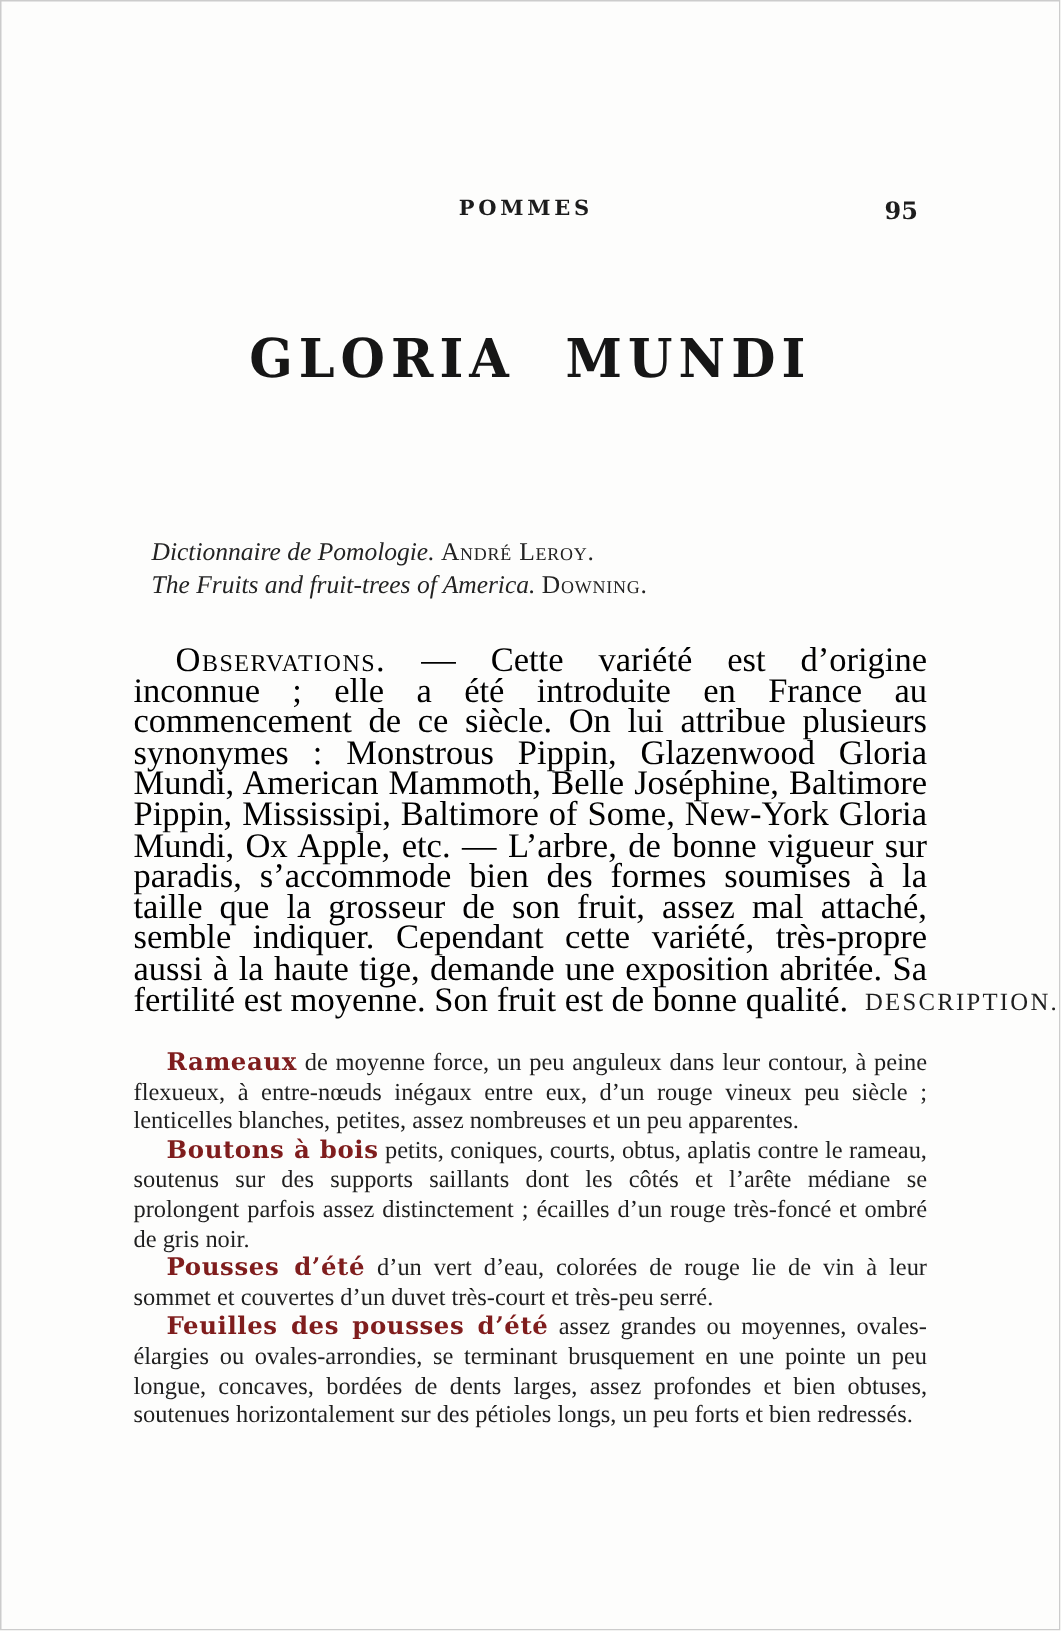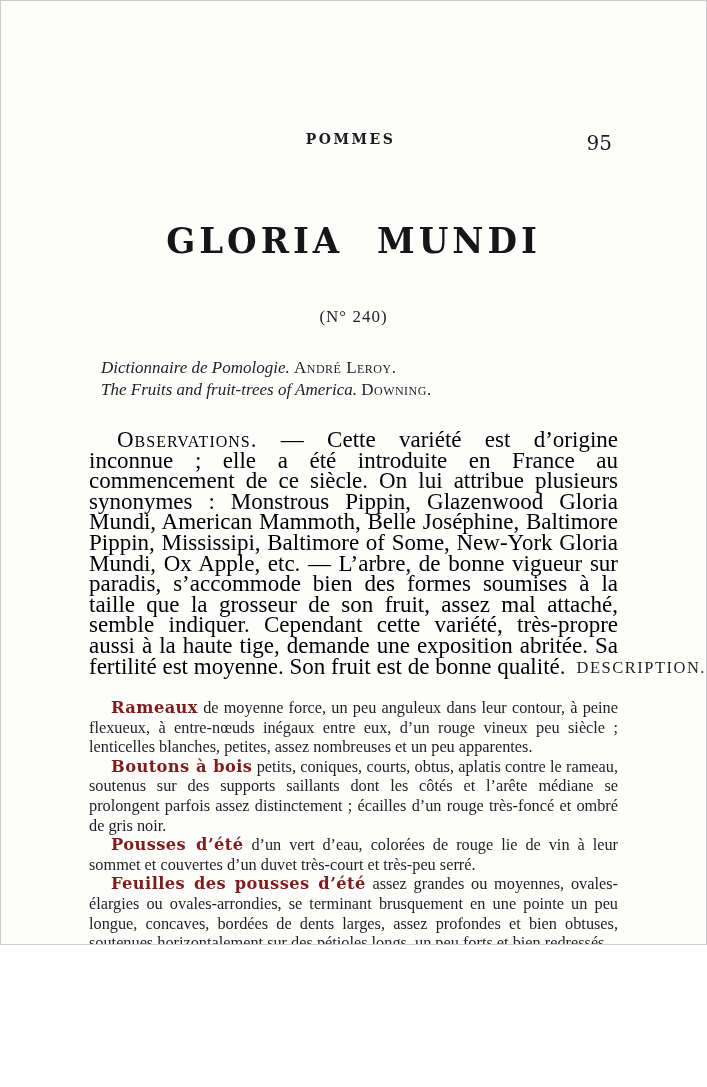--- a/index.html
+++ b/index.html
@@ -1,20 +1,20 @@
 <!DOCTYPE html>
 <html lang="fr"><head>
 <meta charset="utf-8">
 <style>
   html, body { margin: 0; padding: 0; background: #ffffff; }
 
   .scan {
     position: relative;
     width: 707px;
-    height: 945px;
+    height: 1087px;
     margin: 0 auto;
     background: #fdfdfc;
     border: 1px solid #cccccc;
     box-sizing: border-box;
     overflow: hidden;
     color: #222222;
     font-family: "Liberation Serif", serif;
     -webkit-font-smoothing: antialiased;
   }
 
@@ -31,22 +31,22 @@
     font-family: "DejaVu Serif", serif;
     font-weight: bold;
     font-size: 14px;
     letter-spacing: 2.5px;
     color: #1d1d1d;
   }
   .page-number {
     position: absolute;
     right: 0; top: 0;
     font-family: "DejaVu Serif", serif;
-    font-weight: normal;
-    font-size: 20px;
+    font-weight: bold;
+    font-size: 16px;
     color: #1d1d1d;
   }
 
   
   .variety-title {
     position: absolute;
     top: 219px; left: 0; right: 0;
     text-align: center;
     font-family: "DejaVu Serif", serif;
     font-weight: bold;
@@ -131,21 +131,20 @@
 
 <div class="scan">
 
   <div class="running-head">
     <span class="running-title">POMMES</span>
     <span class="page-number">95</span>
   </div>
 
   <div class="variety-title">GLORIA MUNDI</div>
 
-  <div class="variety-number">(N° 240)</div>
 
   <div class="bibliography">
     <div class="bib-line">
       <span class="work-title">Dictionnaire de Pomologie.</span>
       <span class="author-name">André Leroy.</span>
     </div>
     <div class="bib-line">
       <span class="work-title">The Fruits and fruit-trees of America.</span>
       <span class="author-name">Downing.</span>
     </div>

